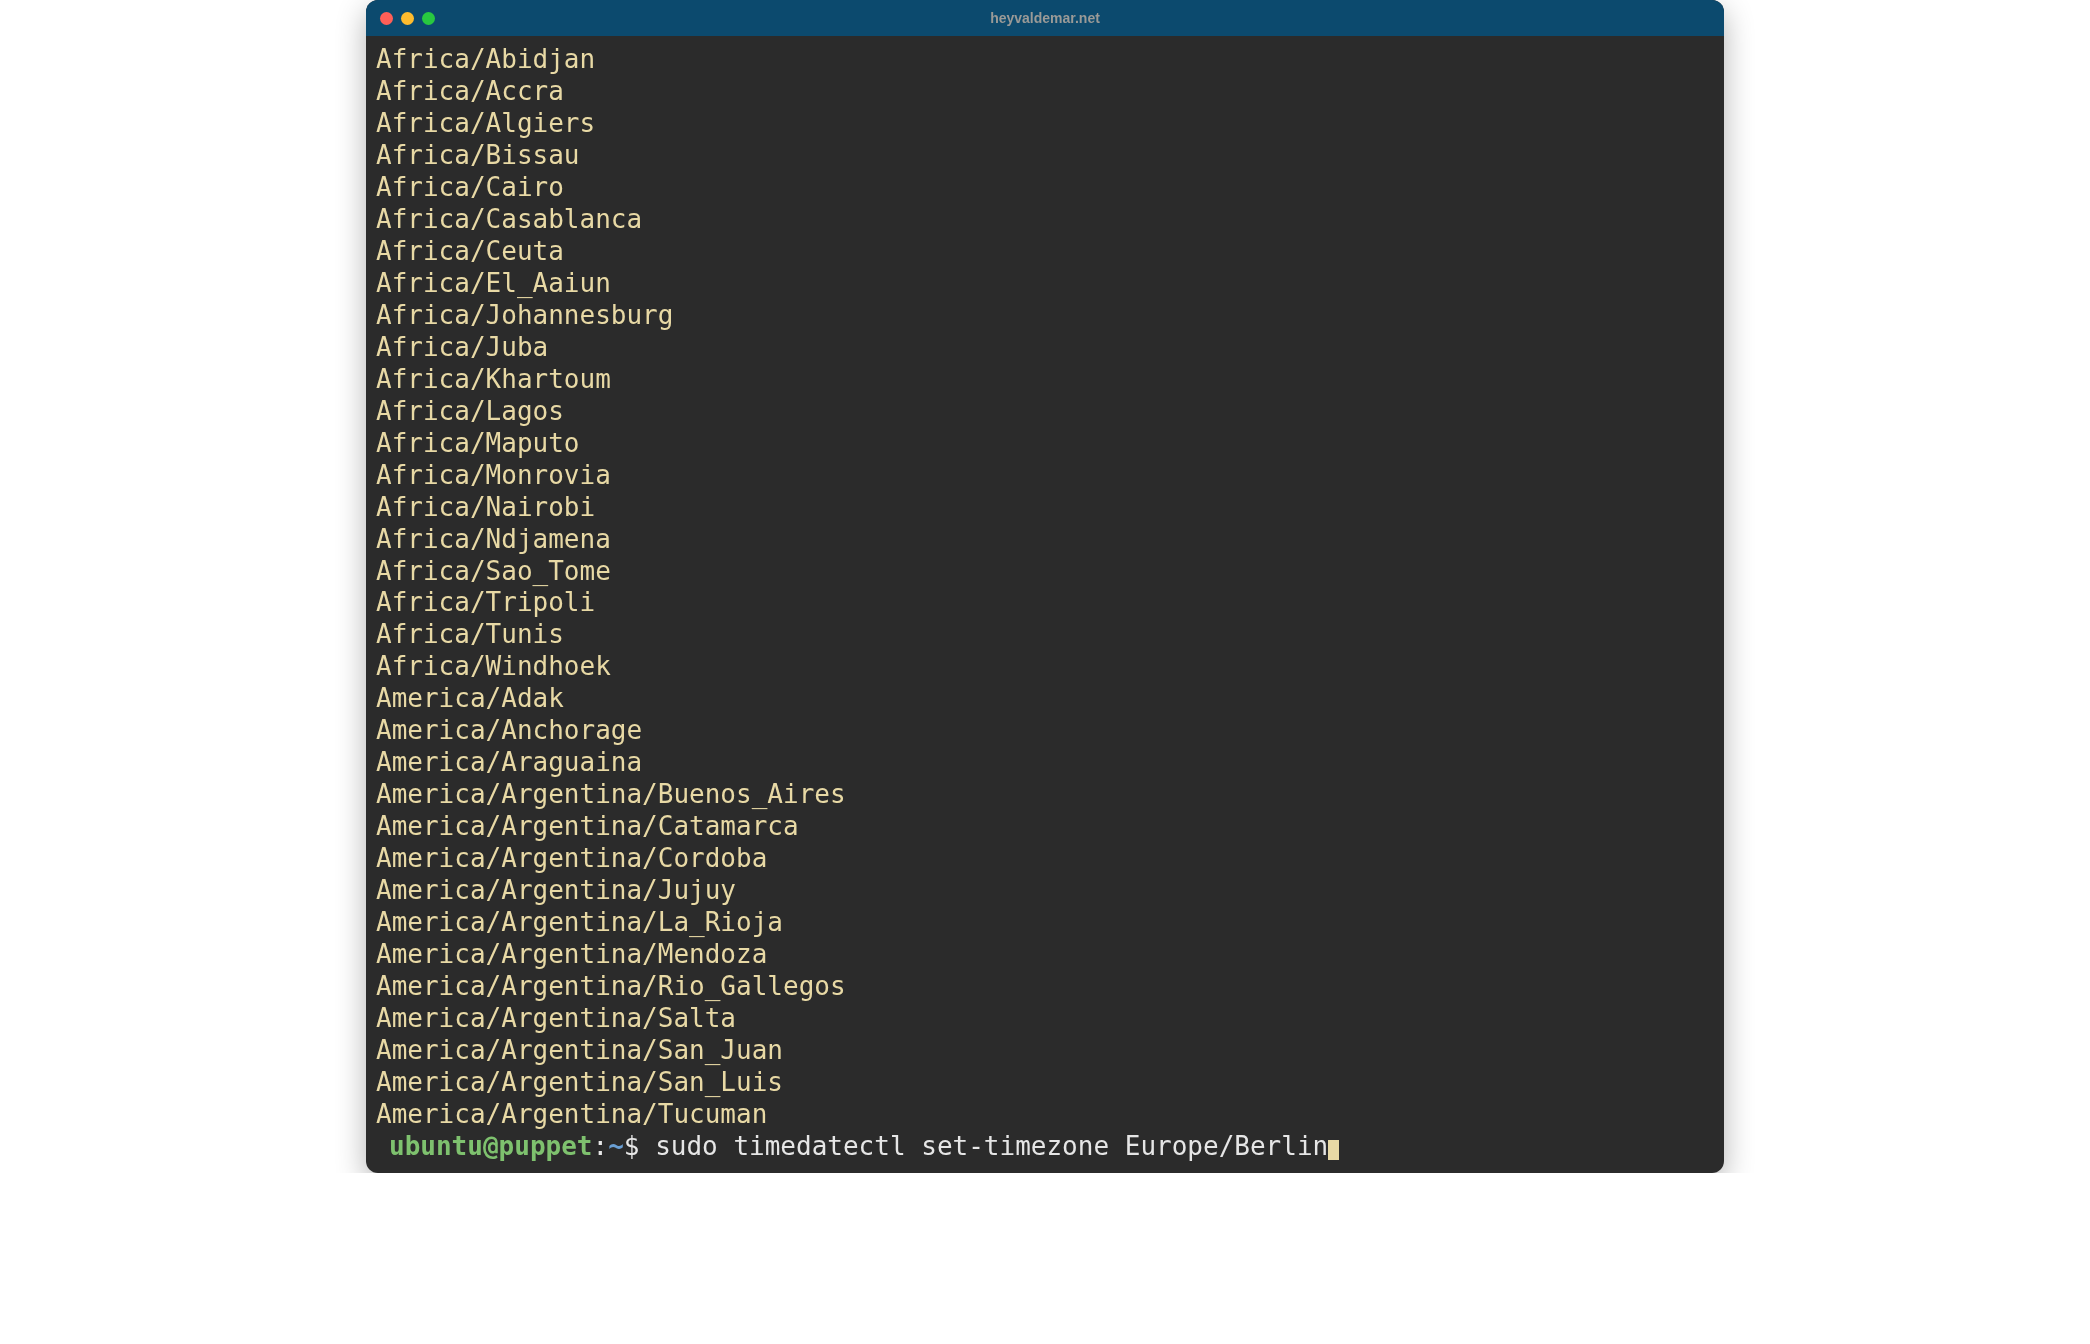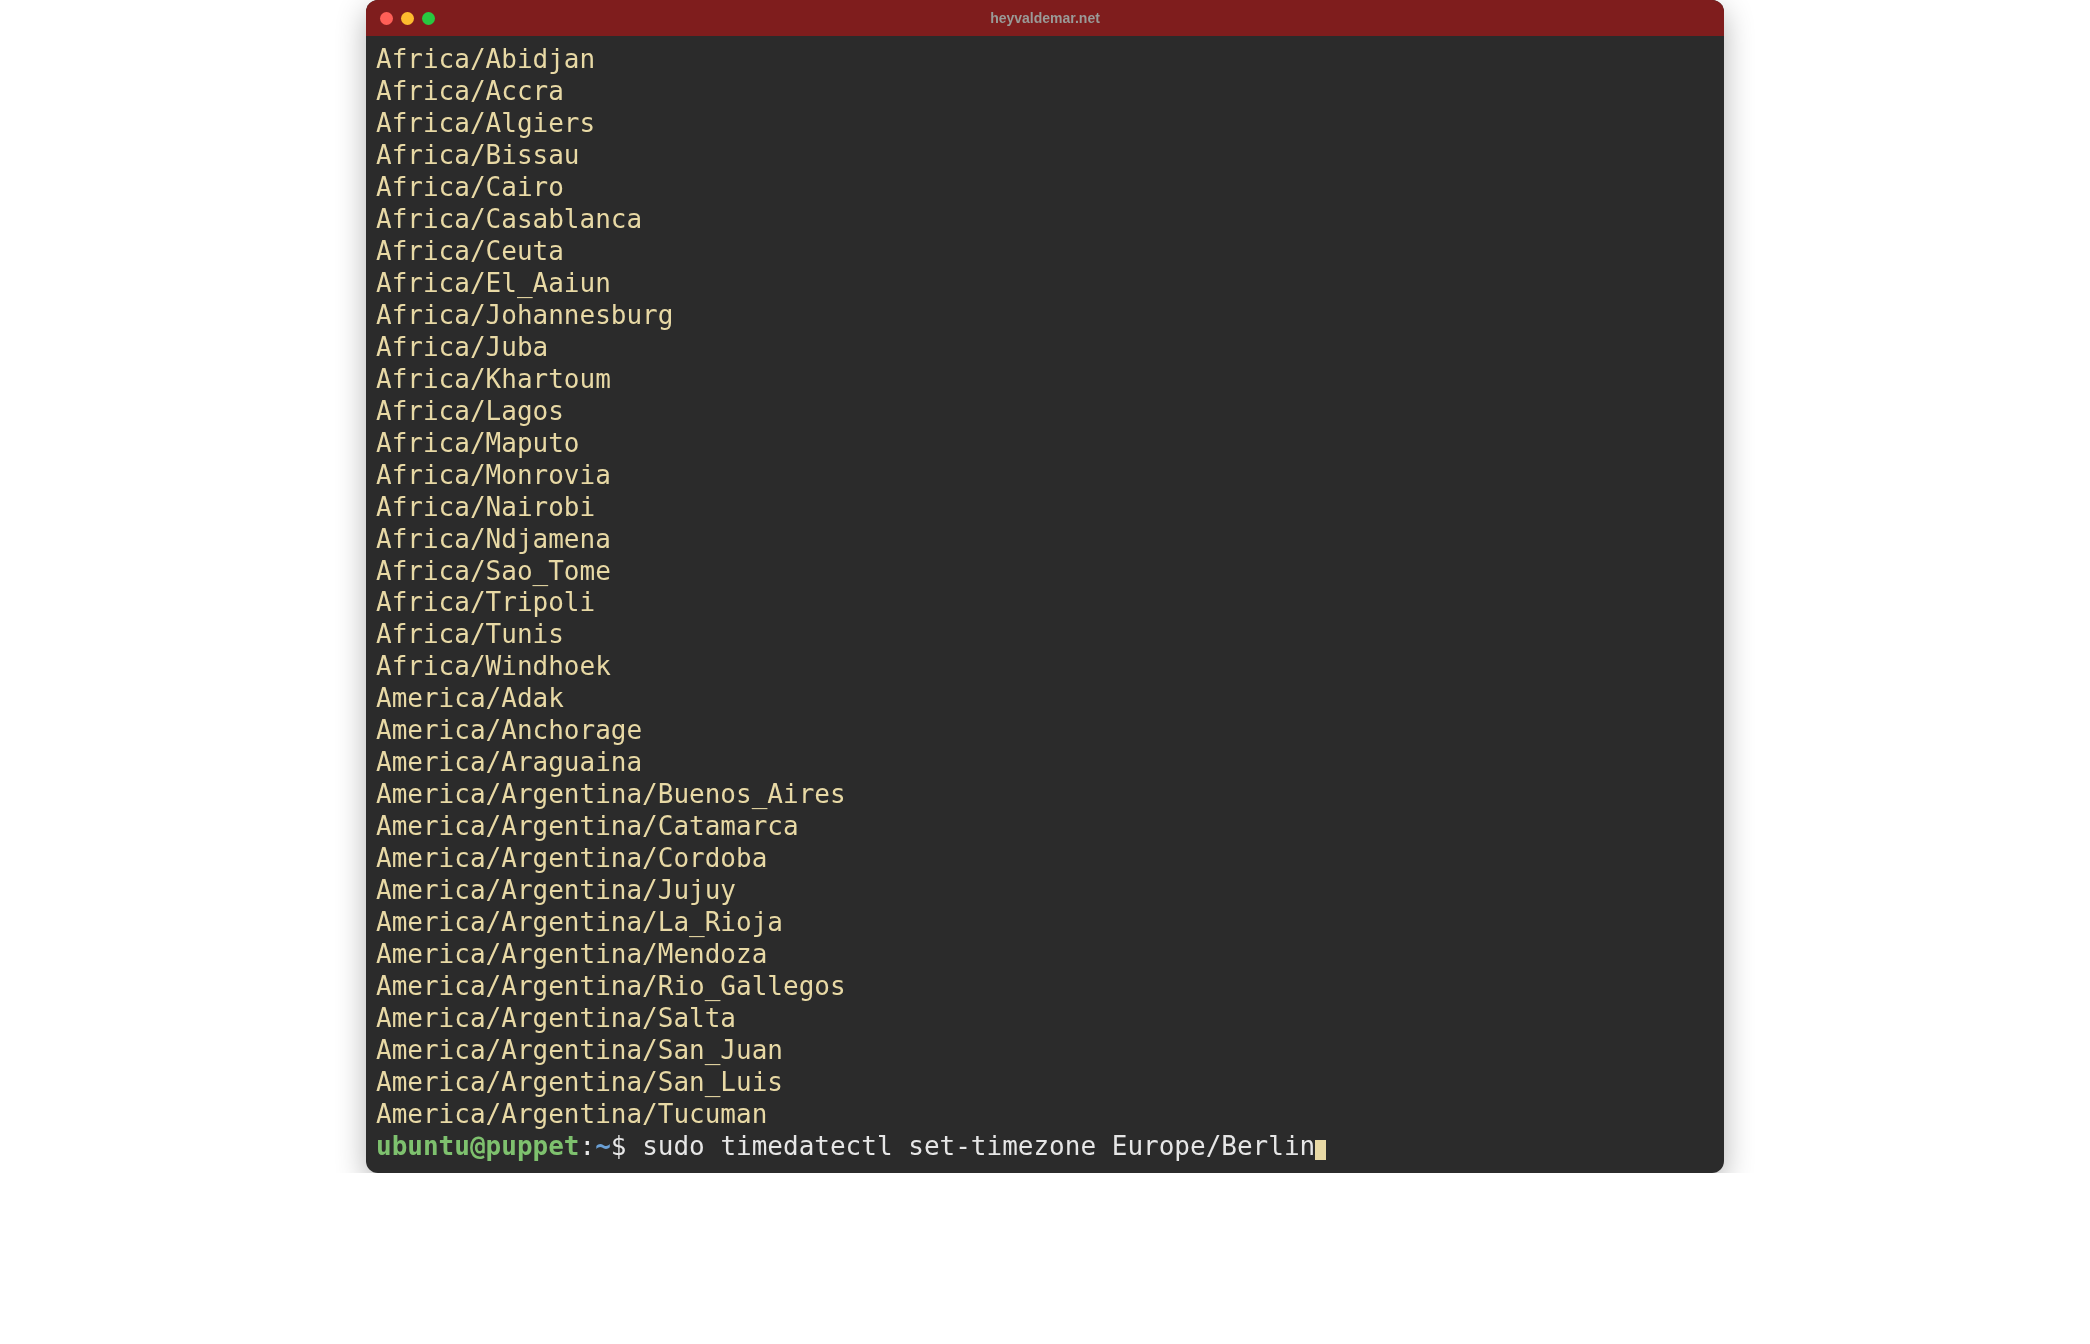--- a/index.html
+++ b/index.html
@@ -17,21 +17,21 @@
     }
     .terminal-window {
       width: 1358px;
       background: #2b2b2b;
       border-radius: 12px;
       overflow: hidden;
       box-shadow: 0 10px 30px rgba(0,0,0,0.3);
     }
     .titlebar {
       height: 36px;
-      background: #7f1d1d;
+      background: #0c4a6e;
       display: flex;
       align-items: center;
       position: relative;
       padding: 0 14px;
     }
     .traffic-lights {
       display: flex;
       gap: 8px;
       align-items: center;
     }
@@ -57,20 +57,21 @@
       font-size: 26px;
       line-height: 1.23;
       white-space: pre;
       color: #e8d9a5;
     }
     .output-line {
       color: #e8d9a5;
     }
     .prompt-line {
       display: block;
+      margin-left: 13px;
     }
     .user-host {
       color: #7ec16e;
       font-weight: bold;
     }
     .colon {
       color: #e6e6e6;
     }
     .path {
       color: #6a9fd4;

